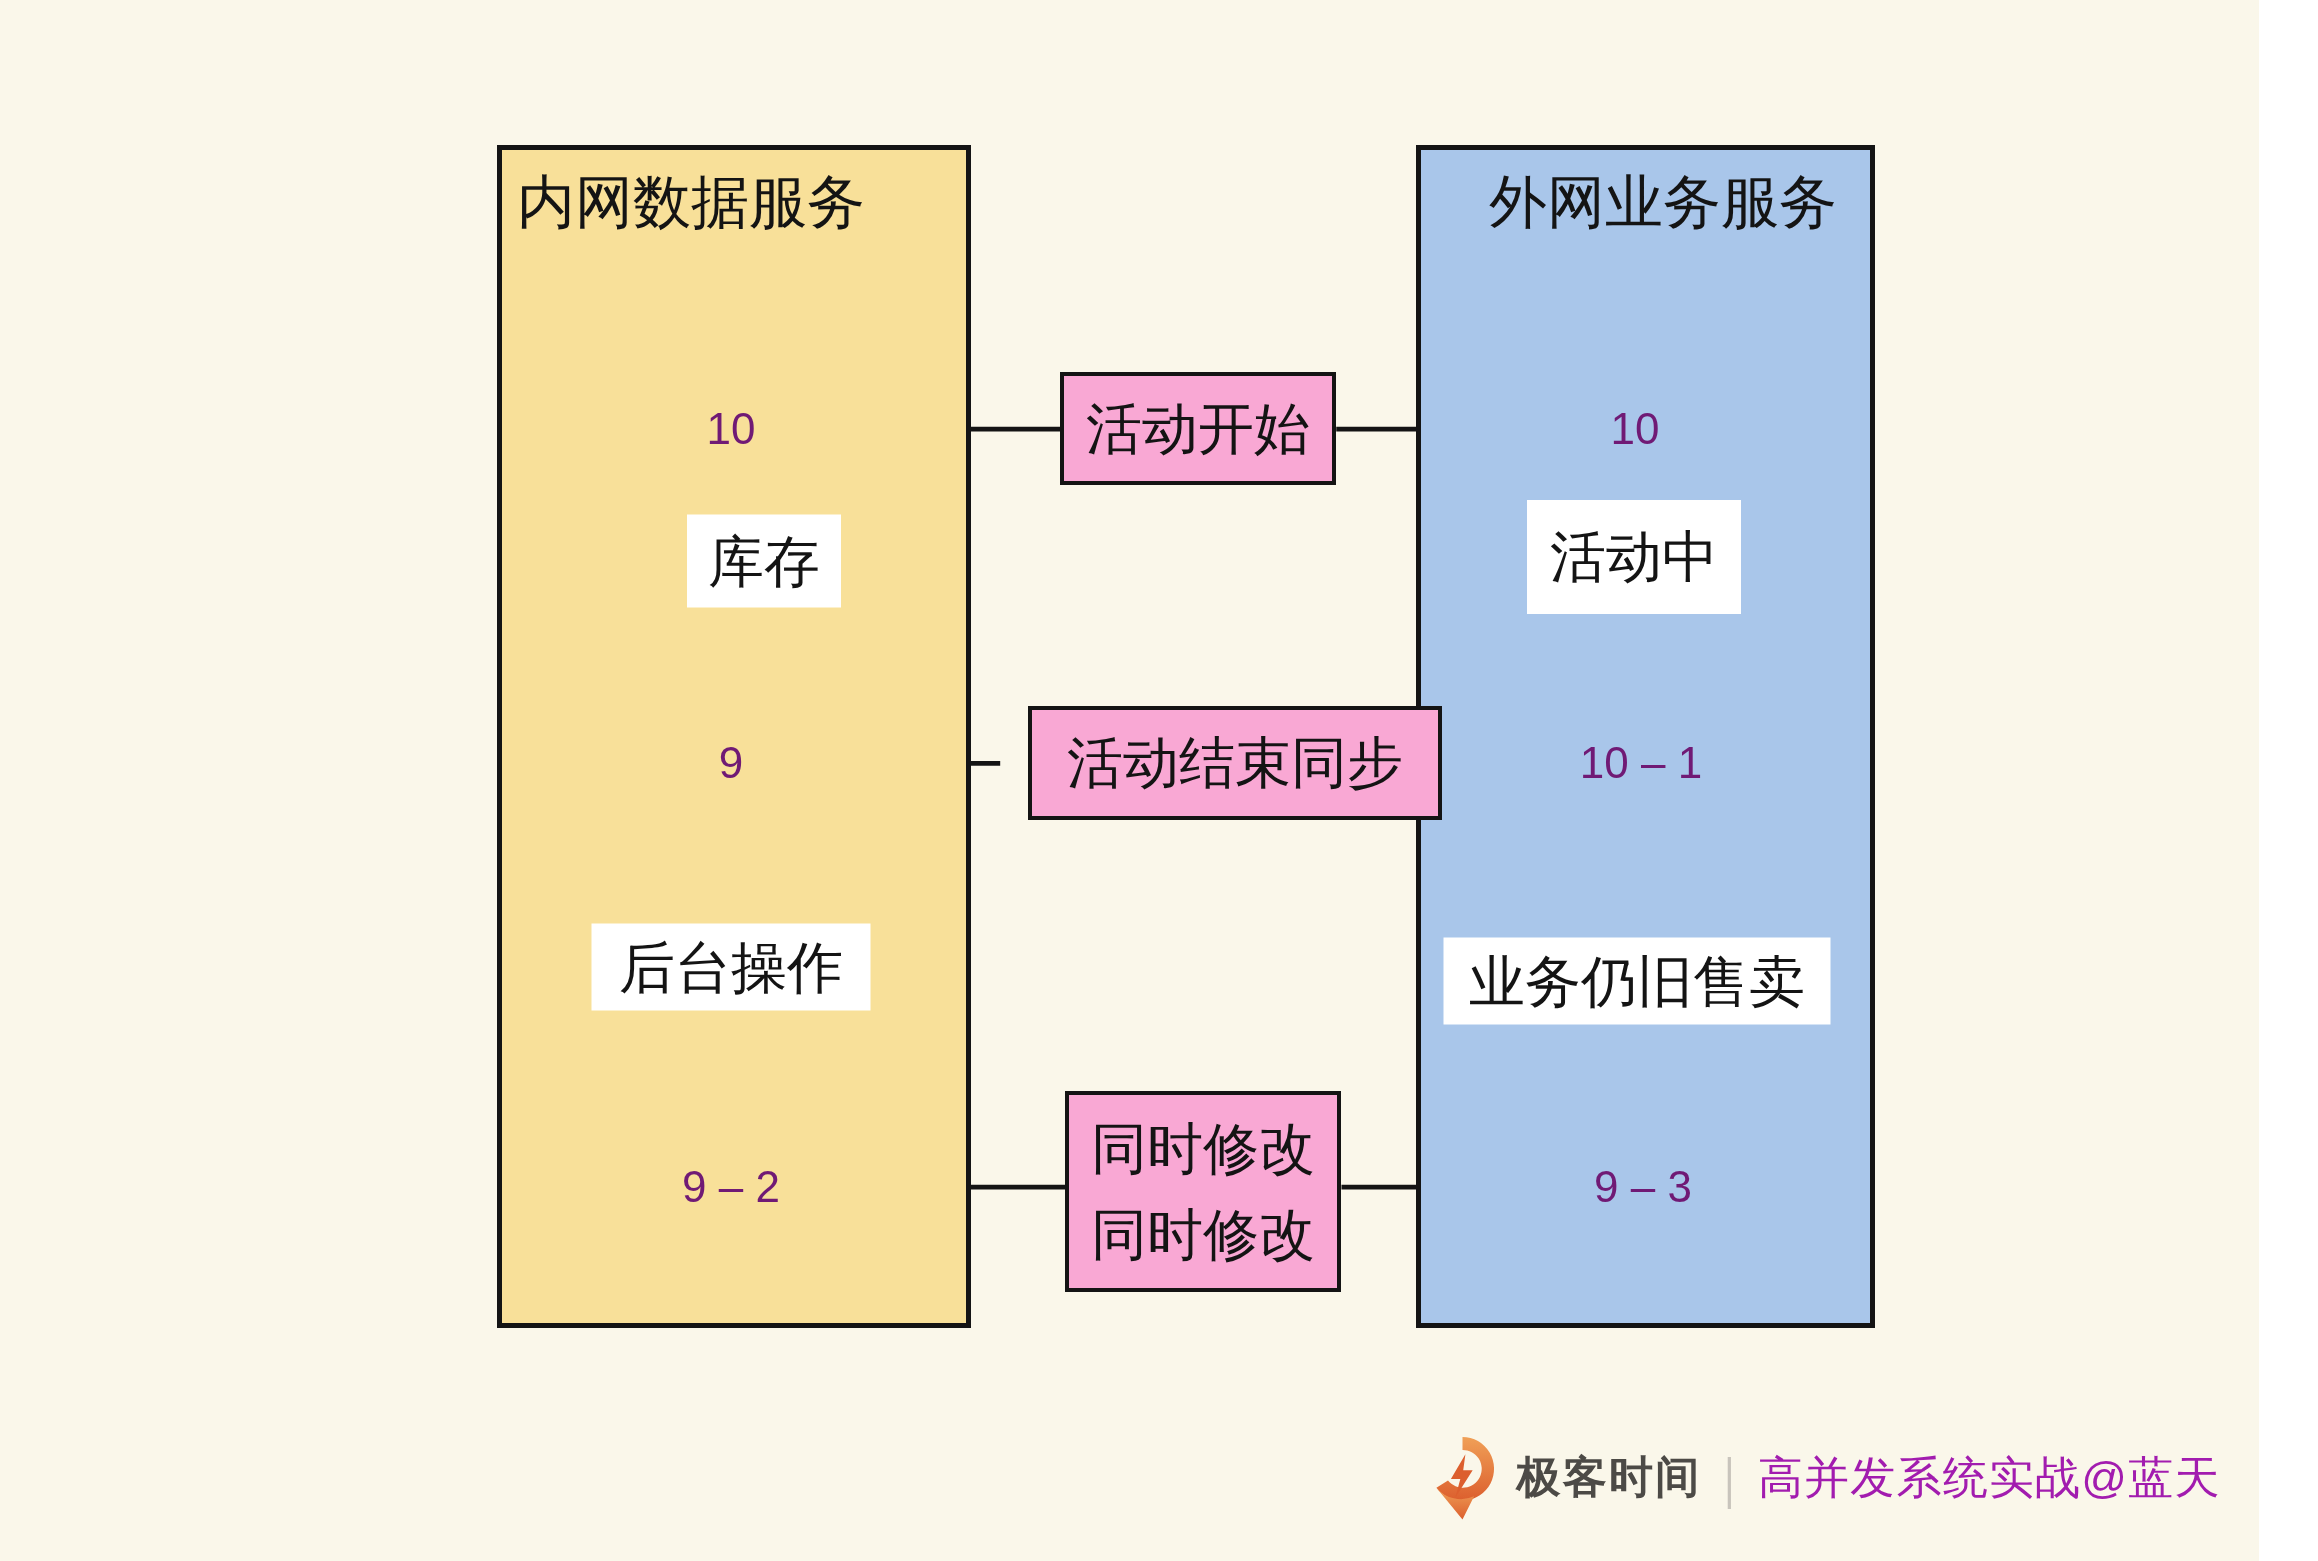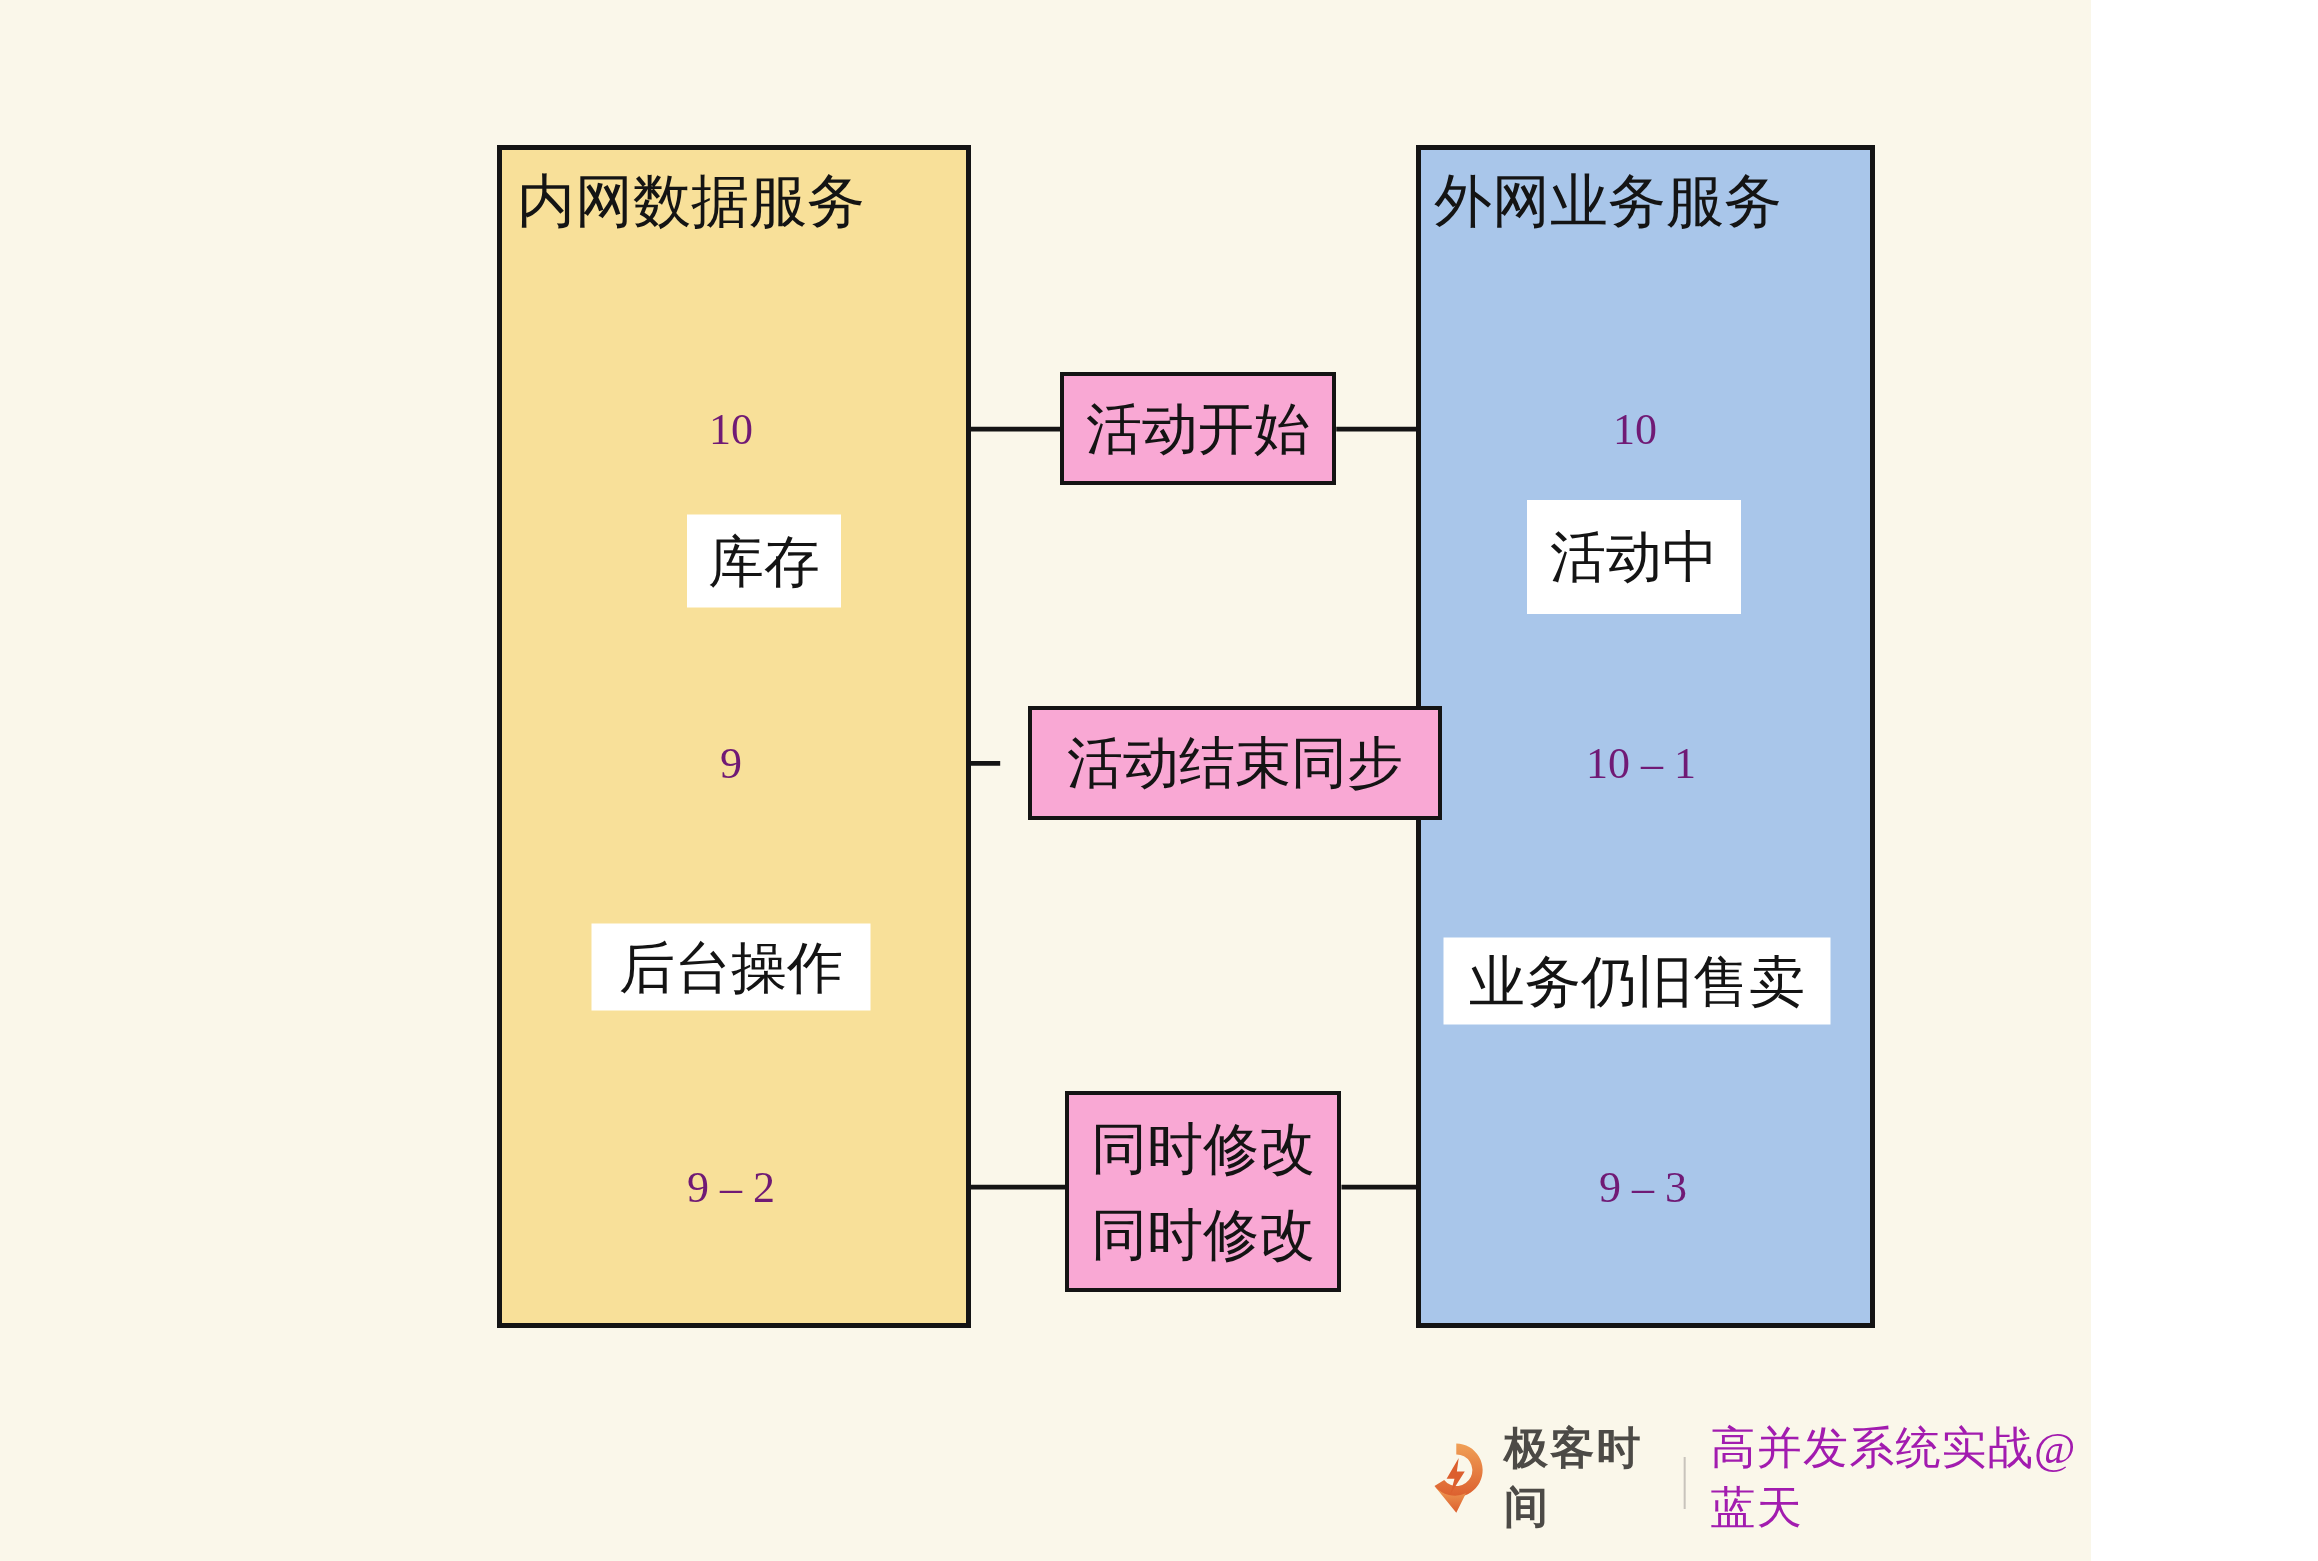--- a/index.html
+++ b/index.html
@@ -1,24 +1,23 @@
 <!DOCTYPE html>
 <html style="font-size:9.3px"><head>
 <meta charset="utf-8">
 <style>
   html, body { margin: 0; padding: 0; }
   body { font-family: "Liberation Sans", "DejaVu Sans", sans-serif; }
   .canvas {
     position: relative;
-    width: 2091px;
+    width: 2259px;
     height: 1561px;
     background: #FAF7EA;
     overflow: hidden;
     color: #141414;
-    font-family: Liberation Serif, serif;
   }
   .arrow-layer {
     position: absolute;
     left: 0; top: 0;
     width: 2319px; height: 1561px;
   }
   .panel {
     position: absolute;
     top: 145px;
     height: 1183px;
@@ -28,21 +27,21 @@
   .panel-internal { left: 497px; width: 474px; background: #F8E099; }
   .panel-external { left: 1416px; width: 459px; background: #A9C6EA; }
   .panel-title {
     position: absolute;
     font-size: 58px;
     line-height: 1.1;
     white-space: nowrap;
     color: #141414;
   }
   .title-internal { left: 517px; top: 170px; }
-  .title-external { left: 1434px; top: 170px; }
+  .title-external { left: 1489px; top: 170px; }
   .num {
     position: absolute;
     transform: translate(-50%, -50%);
     font-size: 44px;
     white-space: nowrap;
     color: #701a75;
   }
   .node-label {
     position: absolute;
     transform: translate(-50%, -50%);

